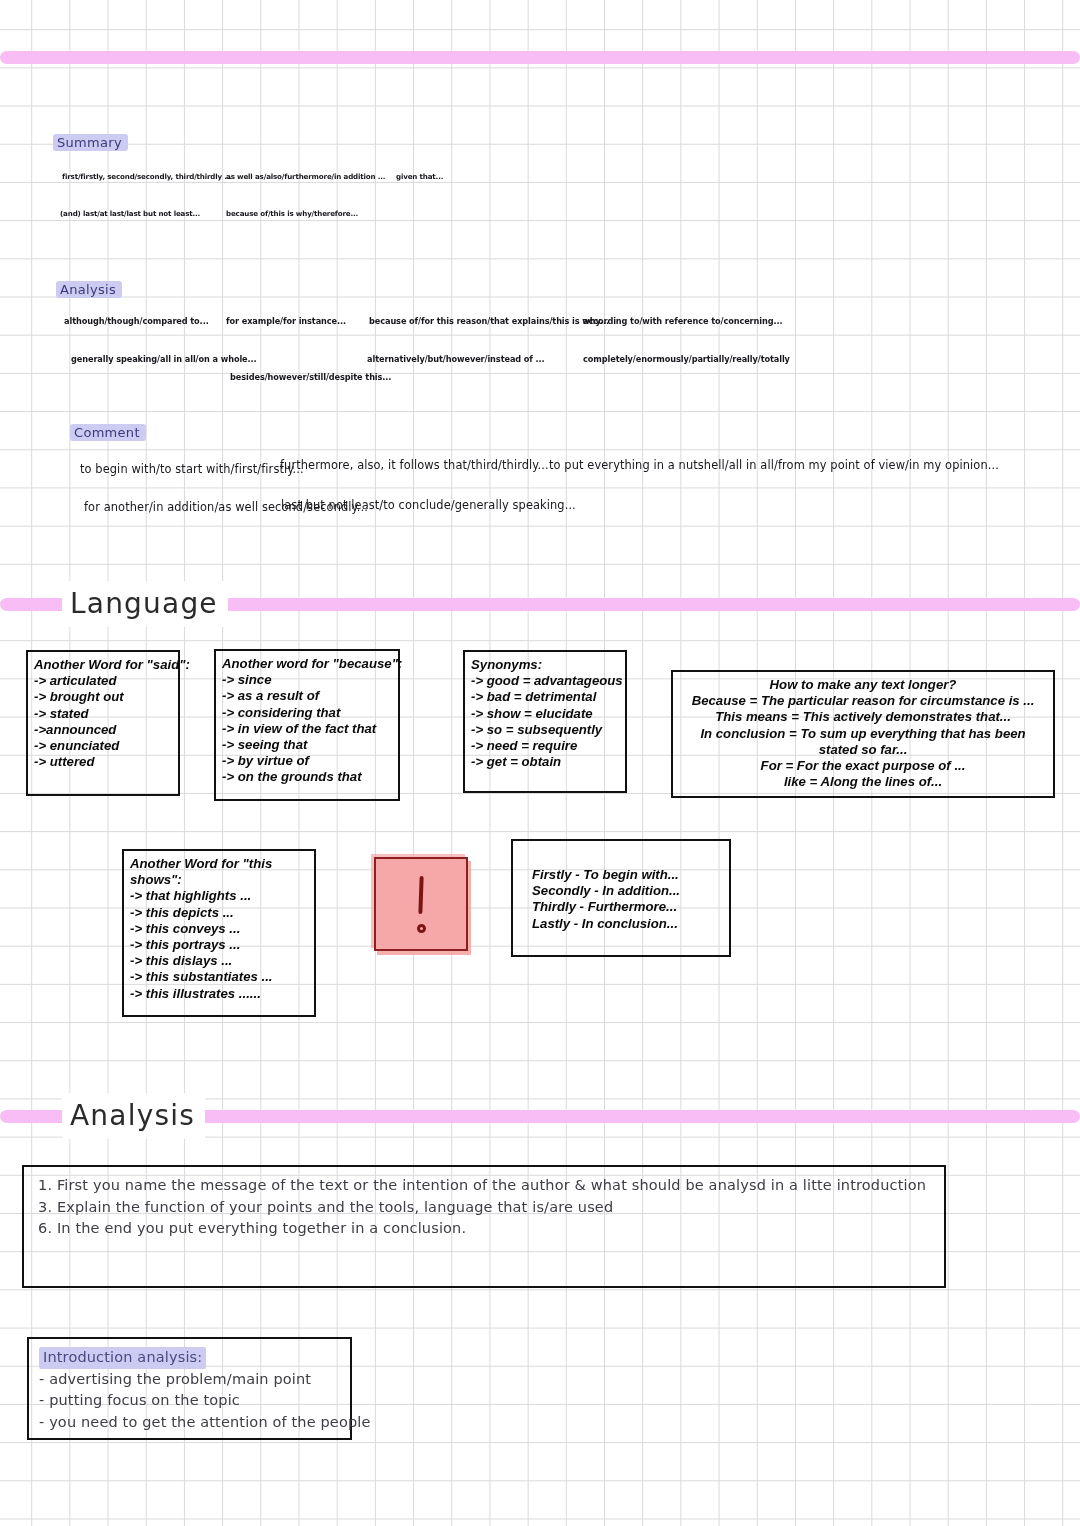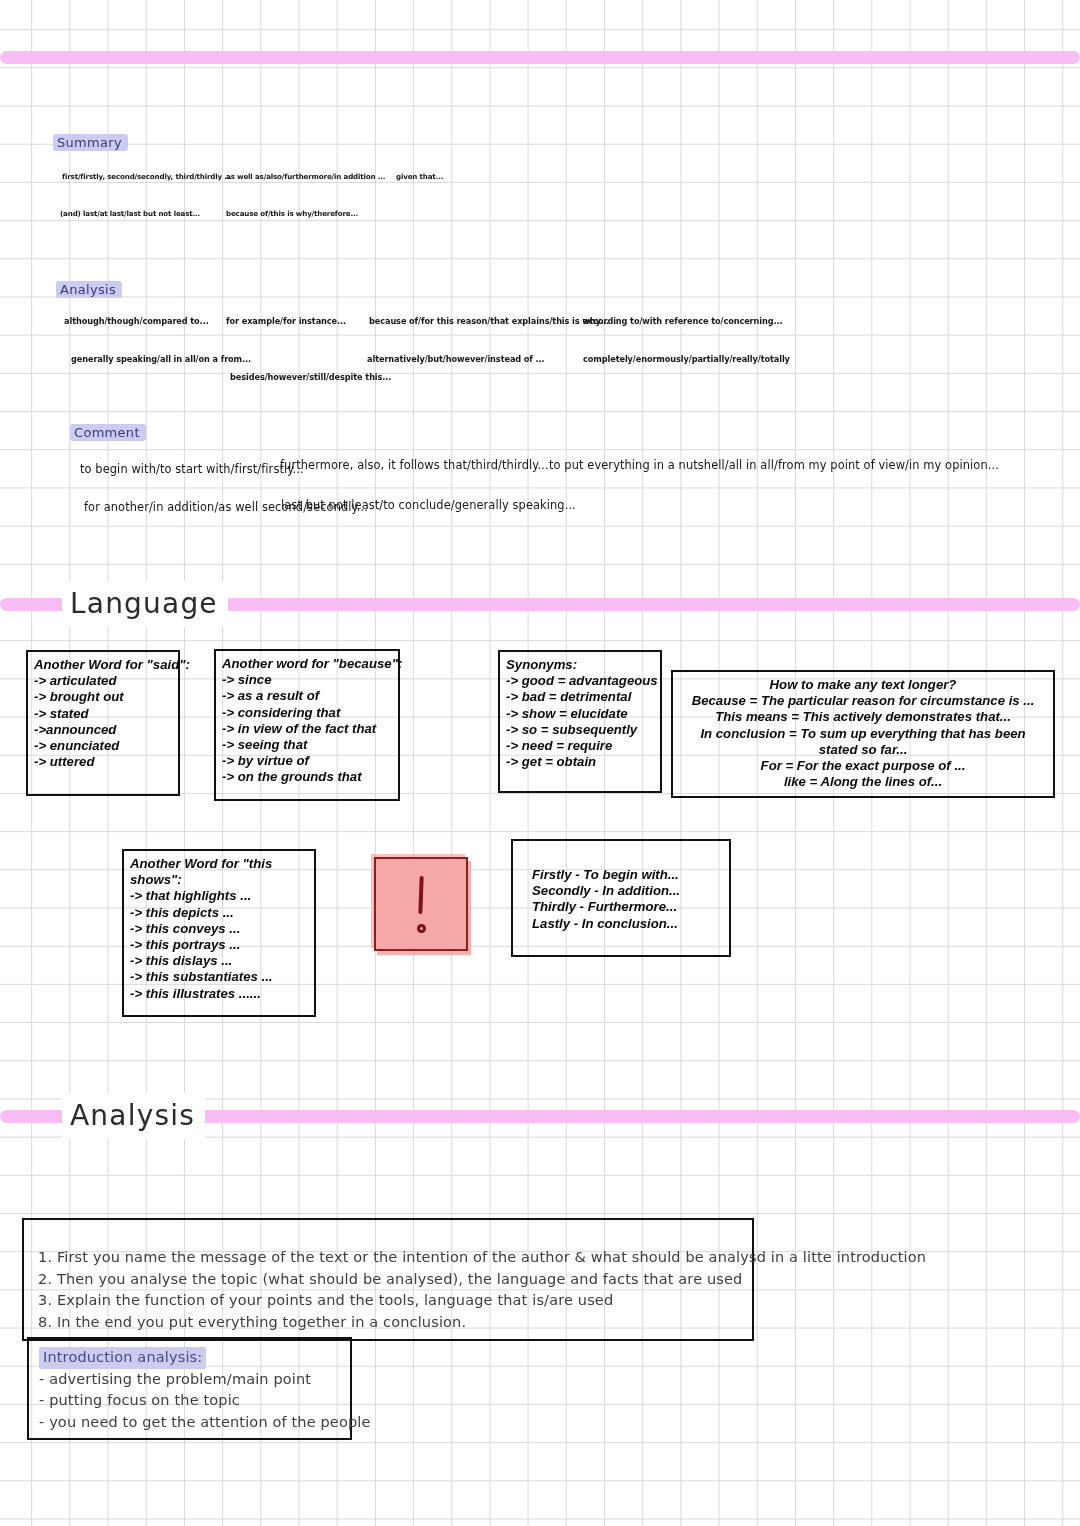--- a/index.html
+++ b/index.html
@@ -168,21 +168,21 @@
   <div class="hw hw-xs" style="left:60px; top:209px;">(and) last/at last/last but not least...</div>
   <div class="hw hw-xs" style="left:226px; top:209px;">because of/this is why/therefore...</div>
 
   <div class="sub-label" style="left:56px; top:281px;">Analysis</div>
 
   <div class="hw hw-sm" style="left:64px; top:316px;">although/though/compared to...</div>
   <div class="hw hw-sm" style="left:226px; top:316px;">for example/for instance...</div>
   <div class="hw hw-sm" style="left:369px; top:316px;">because of/for this reason/that explains/this is why...</div>
   <div class="hw hw-sm" style="left:583px; top:316px;">according to/with reference to/concerning...</div>
 
-  <div class="hw hw-sm" style="left:71px; top:354px;">generally speaking/all in all/on a from...</div>
+  <div class="hw hw-sm" style="left:71px; top:354px;">generally speaking/all in all/on a whole...</div>
   <div class="hw hw-sm" style="left:230px; top:372px;">besides/however/still/despite this...</div>
   <div class="hw hw-sm" style="left:367px; top:354px;">alternatively/but/however/instead of ...</div>
   <div class="hw hw-sm" style="left:583px; top:354px;">completely/enormously/partially/really/totally</div>
 
   <div class="sub-label" style="left:70px; top:424px;">Comment</div>
 
   <div class="hw hw-md" style="left:80px; top:462px;">to begin with/to start with/first/firstly...</div>
   <div class="hw hw-md" style="left:280px; top:458px;">furthermore, also, it follows that/third/thirdly...</div>
   <div class="hw hw-md" style="left:549px; top:458px;">to put everything in a nutshell/all in all/from my point of view/in my opinion...</div>
 
@@ -208,21 +208,21 @@
     <div>Another word for "because":</div>
     <div>-&gt; since</div>
     <div>-&gt; as a result of</div>
     <div>-&gt; considering that</div>
     <div>-&gt; in view of the fact that</div>
     <div>-&gt; seeing that</div>
     <div>-&gt; by virtue of</div>
     <div>-&gt; on the grounds that</div>
   </div>
 
-  <div class="tbox" style="left:463px; top:650px; width:164px; height:143px;margin-left:35px;">
+  <div class="tbox" style="left:463px; top:650px; width:164px; height:143px;">
     <div>Synonyms:</div>
     <div>-&gt; good = advantageous</div>
     <div>-&gt; bad = detrimental</div>
     <div>-&gt; show = elucidate</div>
     <div>-&gt; so = subsequently</div>
     <div>-&gt; need = require</div>
     <div>-&gt; get = obtain</div>
   </div>
 
   <div class="tbox" style="left:671px; top:670px; width:384px; height:128px;text-align:center;">
@@ -257,25 +257,24 @@
     <div>Secondly - In addition...</div>
     <div>Thirdly - Furthermore...</div>
     <div>Lastly - In conclusion...</div>
   </div>
 
   <div class="section-header" style="top:1093px;">
     <div class="hl-bar"></div>
     <div class="hl-title" style="left:62px;">Analysis</div>
   </div>
 
-  <div class="nbox" style="left:22px; top:1218px; width:732px; height:123px; padding-top:27px; padding-left:14px;">
+  <div class="nbox" style="left:22px; top:1165px; width:924px; height:123px; padding-top:8px; padding-left:14px;">
     <div>1. First you name the message of the text or the intention of the author &amp; what should be analysd in a litte introduction</div>
-    <div>2. Then you analyse the topic (what should be analysed), the language and facts that are used</div>
     <div>3. Explain the function of your points and the tools, language that is/are used</div>
-    <div>8. In the end you put everything together in a conclusion.</div>
+    <div>6. In the end you put everything together in a conclusion.</div>
   </div>
 
   <div class="nbox" style="left:27px; top:1310px; width:325px; height:103px; padding-top:8px; padding-left:10px;margin-top:27px;">
     <div><span class="hl-intro">Introduction analysis:</span></div>
     <div>- advertising the problem/main point</div>
     <div>- putting focus on the topic</div>
     <div>- you need to get the attention of the people</div>
   </div>
 
 </div>

